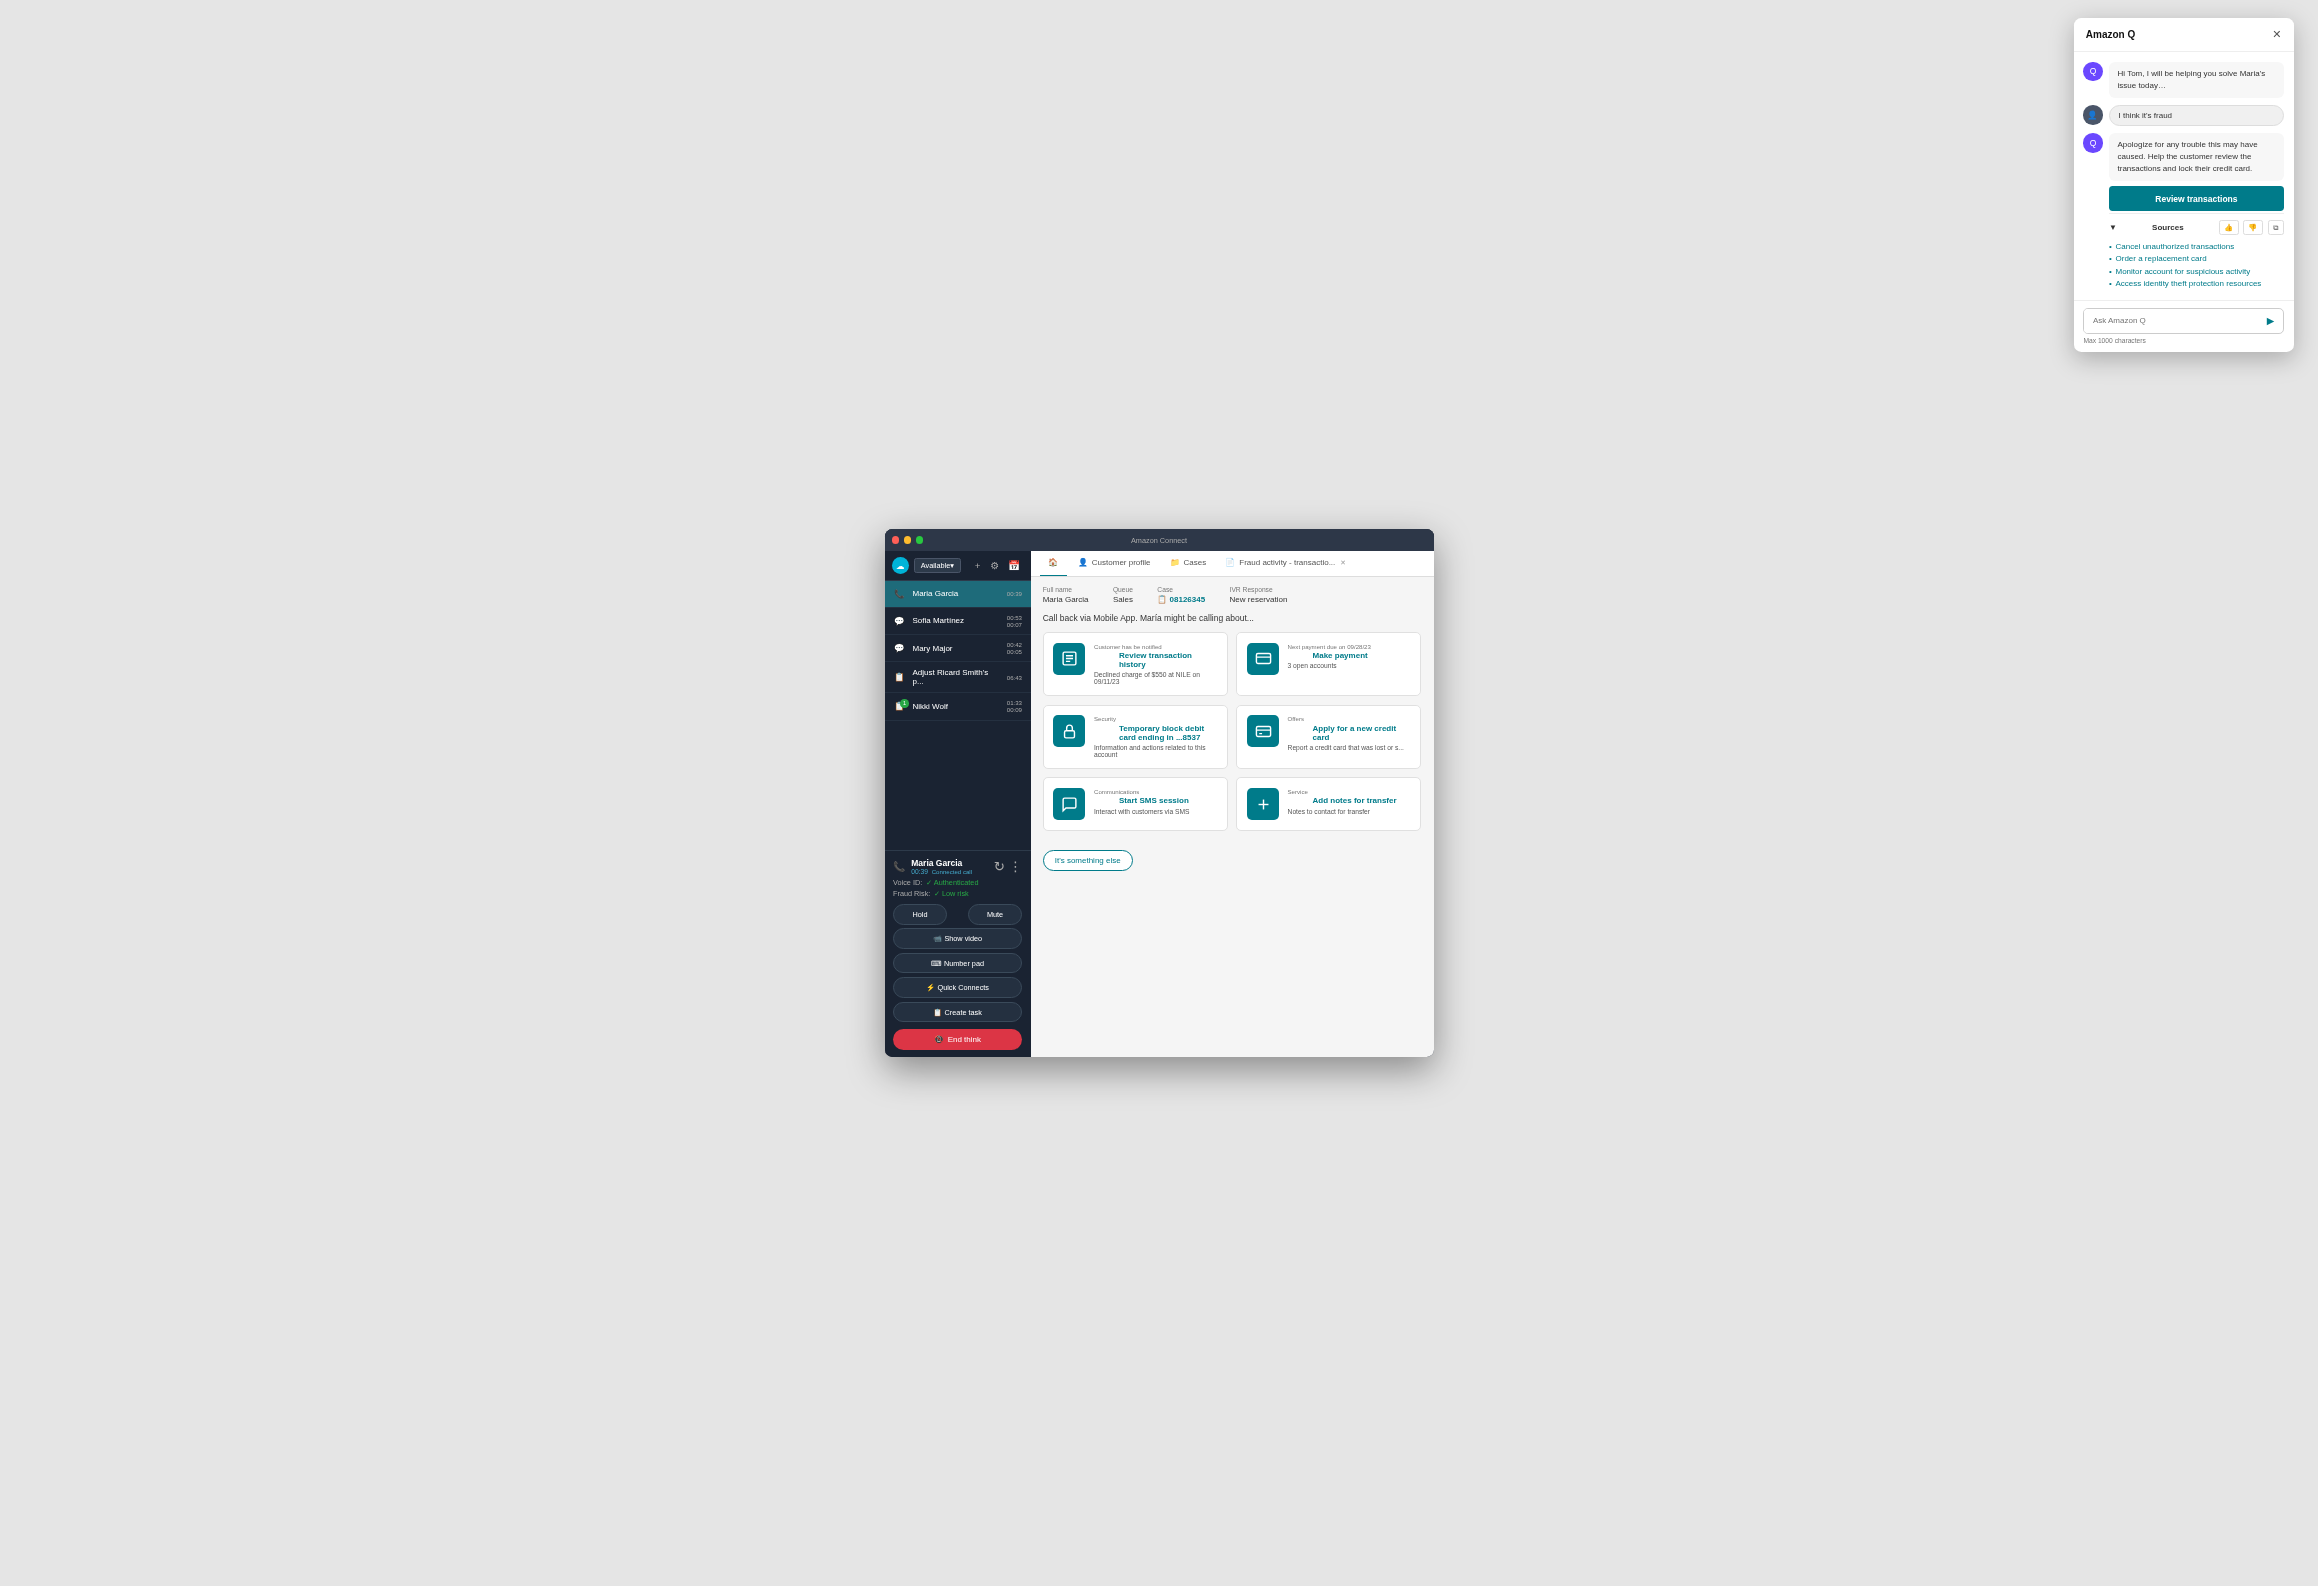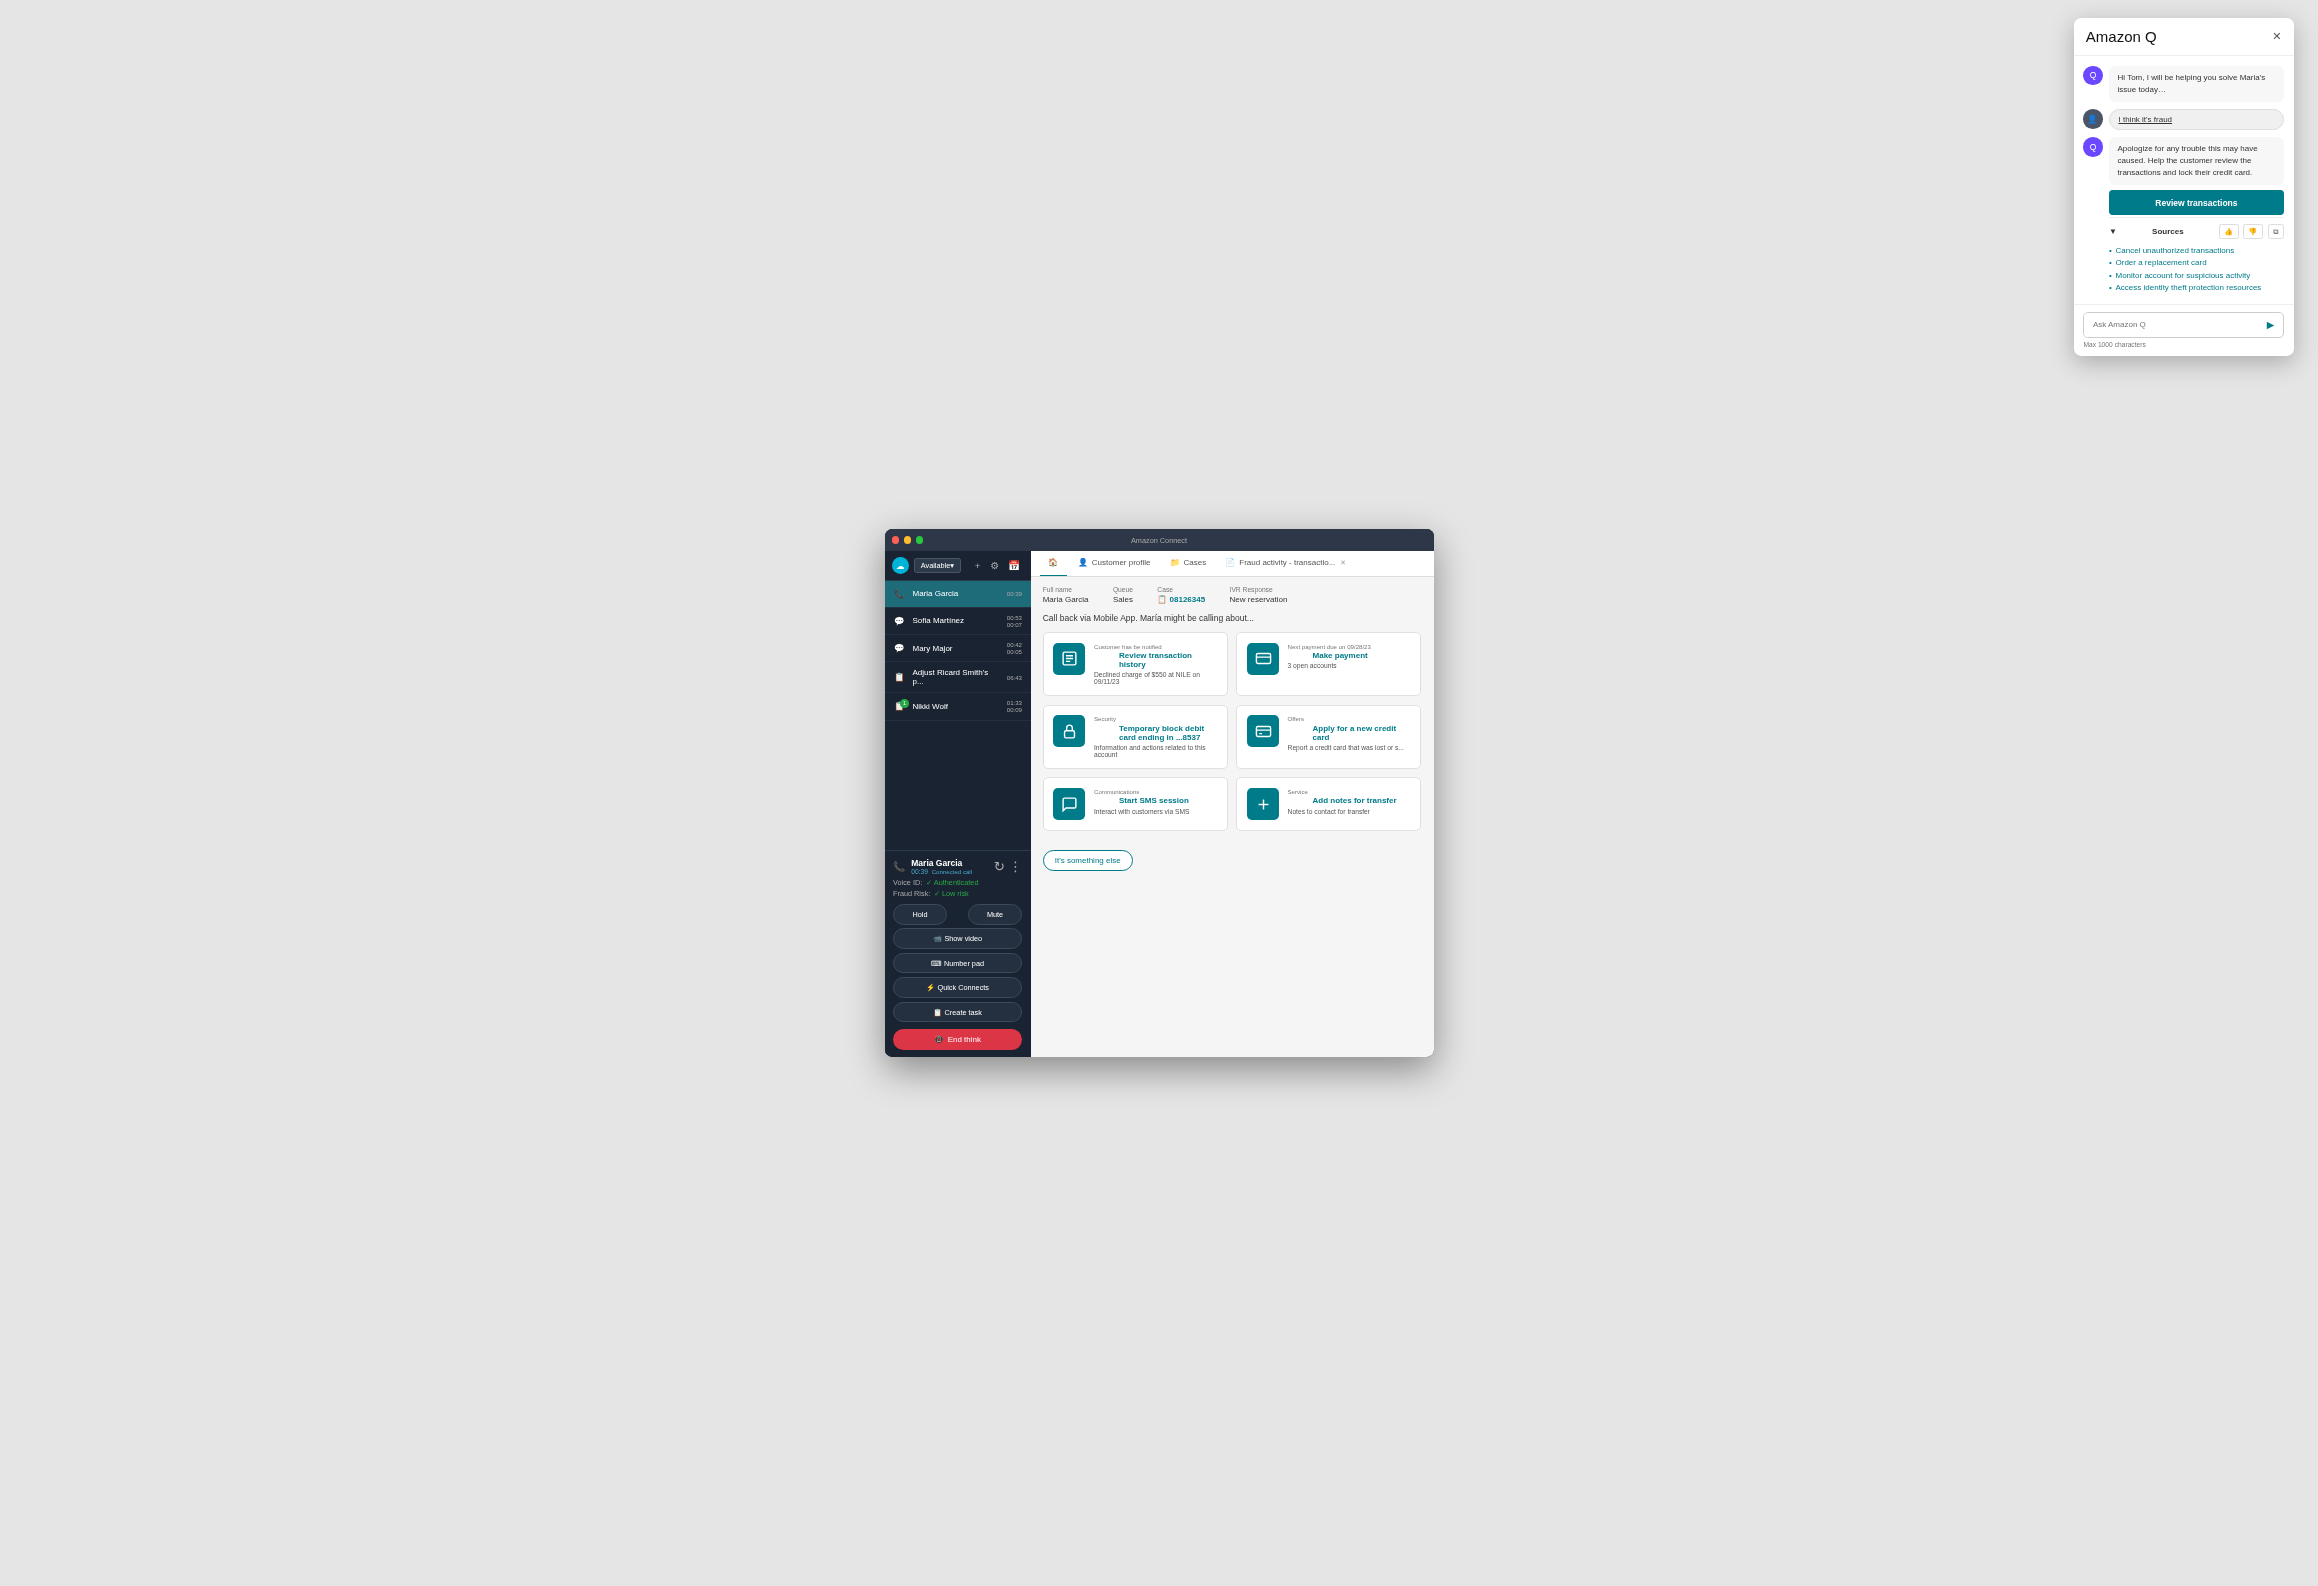--- a/index.html
+++ b/index.html
@@ -318,21 +318,21 @@
       z-index: 100;
     }
 
     .q-header {
       padding: 9.8px 12.2px;
       display: flex;
       align-items: center;
       justify-content: space-between;
       border-bottom: 0.6px solid #eee;
     }
-    .q-title { font-size: 15px; font-weight: 400; color: #111; }
+    .q-title { font-size: 10px; font-weight: 700; color: #111; }
     .q-close {
       background: none; border: none; font-size: 11px; cursor: pointer; color: #555;
     }
 
     .q-body {
       flex: 1;
       padding: 9.8px;
       overflow-y: auto;
       display: flex;
       flex-direction: column;
@@ -367,21 +367,20 @@
     }
 
     .user-bubble {
       background: #f0f0f0;
       border-radius: 12.2px;
       padding: 4.9px 8.5px;
       font-size: 8px;
       color: #333;
       border: 0.6px solid #ddd;
       flex: 1;
-      text-decoration: underline;
     }
 
     .review-btn {
       background: #007b8a;
       color: #fff;
       border: none;
       border-radius: 3.7px;
       padding: 7.3px;
       font-size: 8.5px;
       font-weight: 600;

